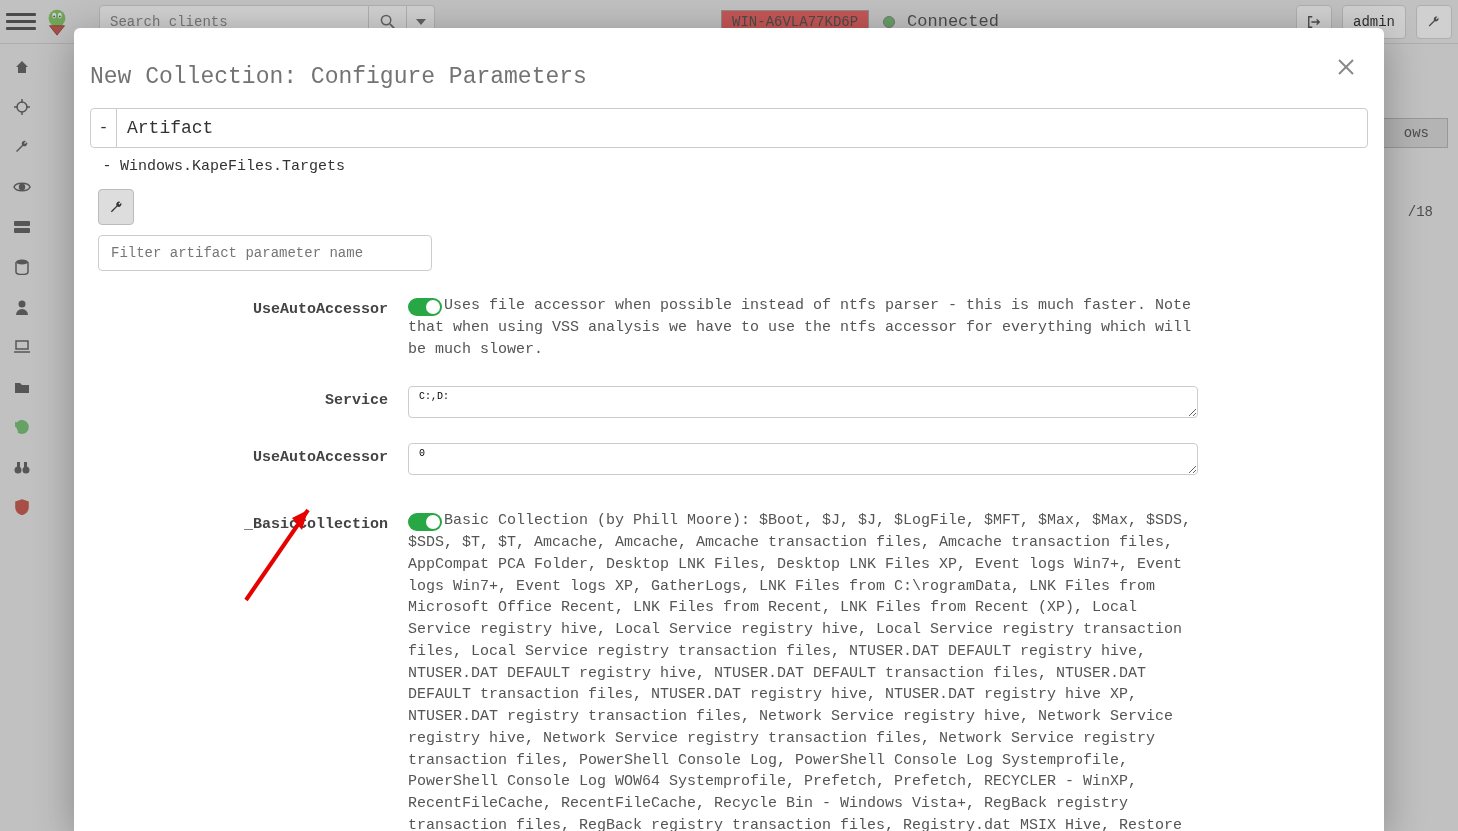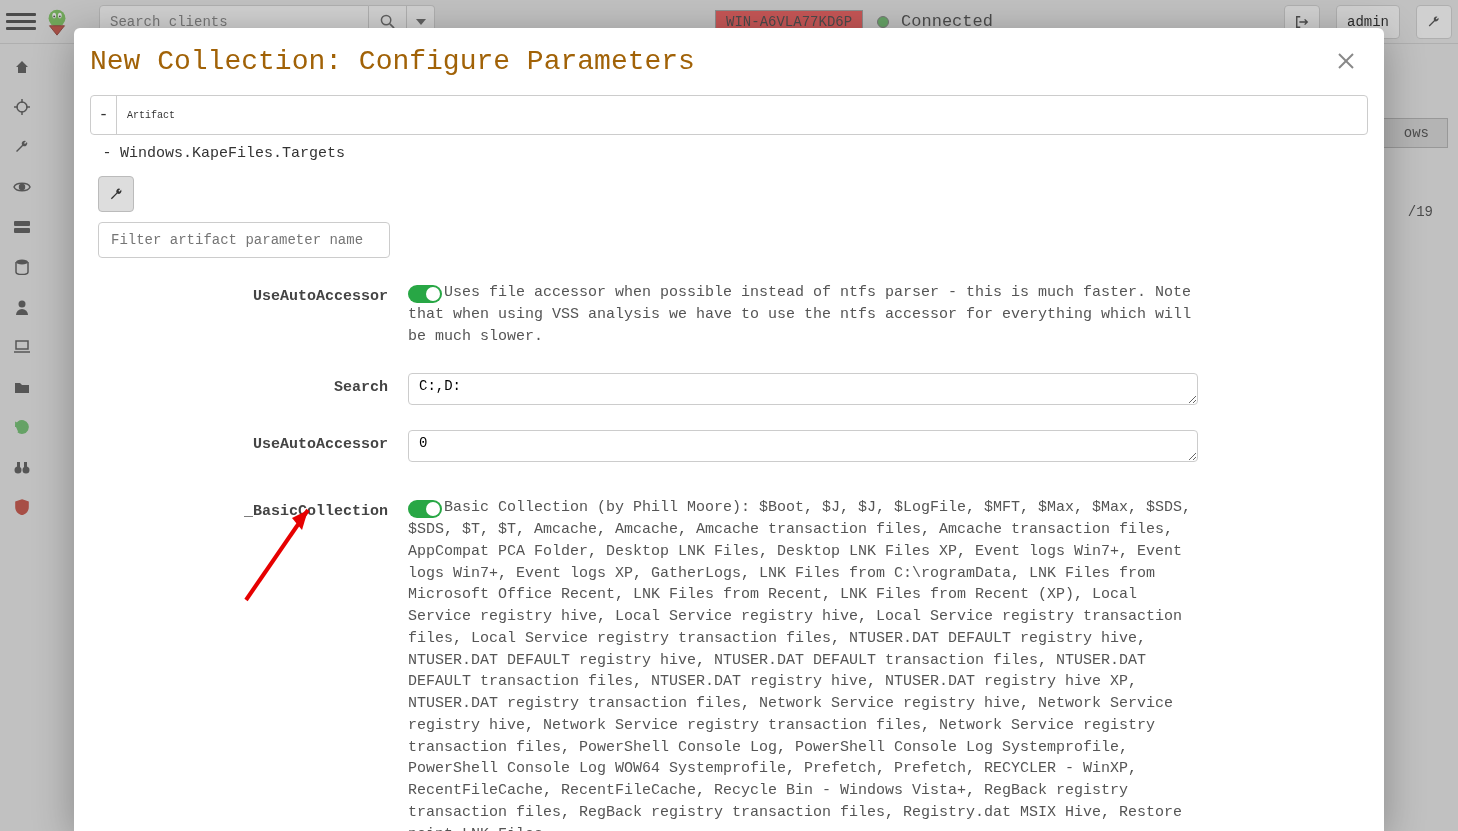--- a/index.html
+++ b/index.html
@@ -26,53 +26,53 @@
 .logo { width: 30px; height: 30px; position: relative; }
 .logo svg { width: 100%; height: 100%; }
 .search-group { display: flex; margin-left: 21px; }
 .search-input { width: 270px; height: 34px; border: 1px solid #ccc; border-radius: 4px 0 0 4px; padding: 0 10px; font-family: inherit; font-size: 14px; background: #fff; color: #888; }
 .search-btn { width: 38px; height: 34px; border: 1px solid #ccc; border-left: none; background: #fff; cursor: pointer; display:flex; align-items:center; justify-content:center;}
 .dropdown-btn { width: 28px; height: 34px; border: 1px solid #ccc; border-left: none; background: #fff; border-radius: 0 4px 4px 0; cursor:pointer; display:flex; align-items:center; justify-content:center;}
 .spacer { flex: 1; }
 .host-badge { background: #ef4444; padding: 3px 10px; font-family: inherit; border: 1px solid #999; font-size: 14px; }
 .status-dot { width: 12px; height: 12px; border-radius: 50%; background: #5cb85c; border: 1px solid #777; margin-left: 8px; }
 .status-text { margin-left: 6px; font-size: 17px; }
-.right-btns { display: flex; gap: 16px; margin-left: auto; padding-left: 11px; }
+.right-btns { display: flex; gap: 10px; margin-left: auto; padding-left: 11px; }
 .btn-small { height: 34px; border: 1px solid #ccc; background: #fff; border-radius: 4px; padding: 0 10px; font-family: inherit; cursor: pointer; display:flex; align-items:center; justify-content:center; gap:6px; font-size:14px;}
 .sidebar { position: absolute; left: 0; top: 44px; bottom: 0; width: 44px; background: #e9e9e9; display: flex; flex-direction: column; align-items: center; padding-top: 14px; gap: 22px; }
 .sidebar-icon { width: 18px; height: 18px; color: #444; cursor: pointer; display:flex; align-items:center; justify-content:center;}
 .sidebar-icon.green svg { fill: #5cb85c; }
 .sidebar-icon.red svg { fill: #c0392b; }
 .bg-content { position: absolute; left: 44px; top: 44px; right: 0; bottom: 0; }
 .bg-tab { padding: 6px 18px; border: 1px solid #aaa; background: #d5d5d5; font-size: 14px; }
 .bg-rowtext { position:absolute; right:25px; top:160px; font-size:14px;}
 
 .dim-overlay { position:absolute; inset:0; background: rgba(120,120,120,0.35); }
 
 .modal { position: absolute; left: 74px; top: 28px; width: 1310px; bottom: 0; background: #fff; border-radius: 6px 6px 0 0; box-shadow: 0 8px 40px rgba(0,0,0,0.3); overflow: hidden; display:flex; flex-direction:column;}
 .modal-header { display: flex; align-items: center; padding: 18px 26px 18px 16px; }
-.modal-title { font-size: 28px; font-family: "Courier New", Courier, monospace; color: #a16207; letter-spacing: 0; }
+.modal-title { font-size: 23px; font-family: "Courier New", Courier, monospace; color: #737373; letter-spacing: 0; margin-top: 18px; }
 .modal-close { margin-left: auto; width: 22px; height: 22px; cursor: pointer; color: #666; }
 .modal-body { flex:1; overflow-y:auto; padding: 0 16px 16px 16px; }
 
 .acc-header { display: flex; align-items: center; border: 1px solid #ccc; border-radius: 4px; background: #fff; height: 40px; }
 .acc-sign { width: 26px; text-align: center; border-right: 1px solid #ccc; height: 100%; display:flex; align-items:center; justify-content:center; font-family:inherit;}
-.acc-label { padding: 0 10px; font-family: inherit; font-size: 10px;}
+.acc-label { padding: 0 10px; font-family: inherit; font-size: 18px;}
 .acc-sub { display: flex; align-items: center; padding: 10px 0 10px 8px; font-family: inherit; font-size:15px; color:#333;}
 .acc-sub-sign { width: 18px; text-align: center; }
 .tool-btn { width: 36px; height: 36px; border: 1px solid #bbb; background: #ddd; border-radius: 4px; display:flex; align-items:center; justify-content:center; cursor:pointer; margin: 4px 0 0 8px;}
-.filter-input { width: 292px; height: 36px; border: 1px solid #ccc; border-radius: 4px; padding: 0 12px; font-family: inherit; font-size: 14px; margin: 10px 0 18px 8px; color:#888;}
+.filter-input { width: 334px; height: 36px; border: 1px solid #ccc; border-radius: 4px; padding: 0 12px; font-family: inherit; font-size: 14px; margin: 10px 0 18px 8px; color:#888;}
 
 .param-row { display: flex; padding: 6px 0; }
 .param-label { width: 318px; text-align: right; padding-right: 20px; font-family: inherit; font-size: 15px; font-weight: bold; padding-top: 6px; color: #444;}
 .param-control { flex: 1; max-width: 790px; }
 .toggle { display:inline-block; width: 34px; height: 18px; background: #28a745; border-radius: 10px; position: relative; vertical-align: top; margin-top: 3px; margin-right: 2px; cursor:pointer;}
 .toggle::after { content:''; position:absolute; width:14px; height:14px; background:#fff; border-radius:50%; top:2px; right:2px; }
 .param-desc { display: inline; font-family: inherit; font-size: 15px; color: #555; line-height: 1.45; }
-.text-input { width: 790px; height: 32px; border: 1px solid #ccc; border-radius: 4px; padding: 4px 10px; font-family: inherit; font-size: 14px; resize: vertical; }
+.text-input { width: 790px; height: 32px; border: 1px solid #ccc; border-radius: 4px; padding: 4px 10px; font-family: inherit; font-size: 10px; resize: vertical; }
 
 .arrow-annot { position: absolute; left: 236px; top: 490px; pointer-events: none; }
 .arrow-annot svg { width: 90px; height: 120px; }
 
 svg { display:block; }
 </style>
 </head>
 <body>
 
 <div class="topbar">
@@ -206,21 +206,21 @@
     </div>
   <div class="sidebar-icon red">
       <svg width="14" height="16" viewBox="0 0 14 16" fill="none" stroke="#c0392b" stroke-width="1.6">
         <path d="M7 1 L13 3 V8 C13 12 10 14.5 7 15.5 C4 14.5 1 12 1 8 V3 Z"></path>
       </svg>
     </div>
 </div>
 
 <div class="bg-content">
   <div style="position:absolute; right:10px; top:74px;padding-left:36px;" class="bg-tab">ows</div>
-  <div class="bg-rowtext">/19</div>
+  <div class="bg-rowtext">/18</div>
 </div>
 
 <div class="dim-overlay"></div>
 
 <div class="modal">
   <div class="modal-header">
     <div class="modal-title">New Collection: Configure Parameters</div>
     <div class="modal-close">
       <span><svg width="20" height="20" viewBox="0 0 20 20">
             <line x1="3" y1="3" x2="17" y2="17" stroke="#888" stroke-width="2"></line>
@@ -247,21 +247,21 @@
     <div><input class="filter-input" placeholder="Filter artifact parameter name" style=""></div>
 
     <div class="param-row">
       <div class="param-label">UseAutoAccessor</div>
       <div class="param-control">
         <span class="toggle"></span><span class="param-desc">Uses file accessor when possible instead of ntfs parser - this is much faster. Note that when using VSS analysis we have to use the ntfs accessor for everything which will be much slower.</span>
       </div>
     </div>
 
     <div class="param-row" style="margin-top:14px;">
-      <div class="param-label">Search</div>
+      <div class="param-label">Service</div>
       <div class="param-control">
         <textarea class="text-input" rows="1" style="">C:,D:</textarea>
       </div>
     </div>
 
     <div class="param-row" style="margin-top:8px;">
       <div class="param-label">UseAutoAccessor</div>
       <div class="param-control">
         <textarea class="text-input" rows="1" style="">0</textarea>
       </div>

